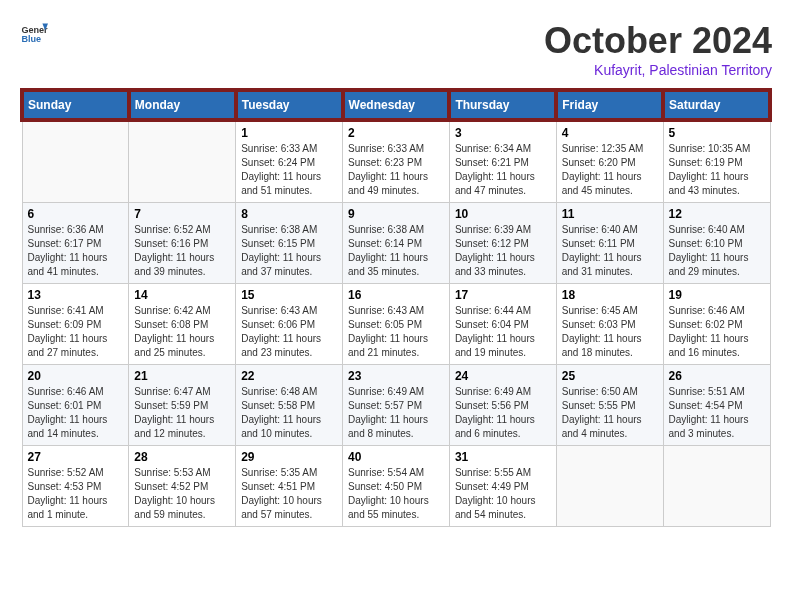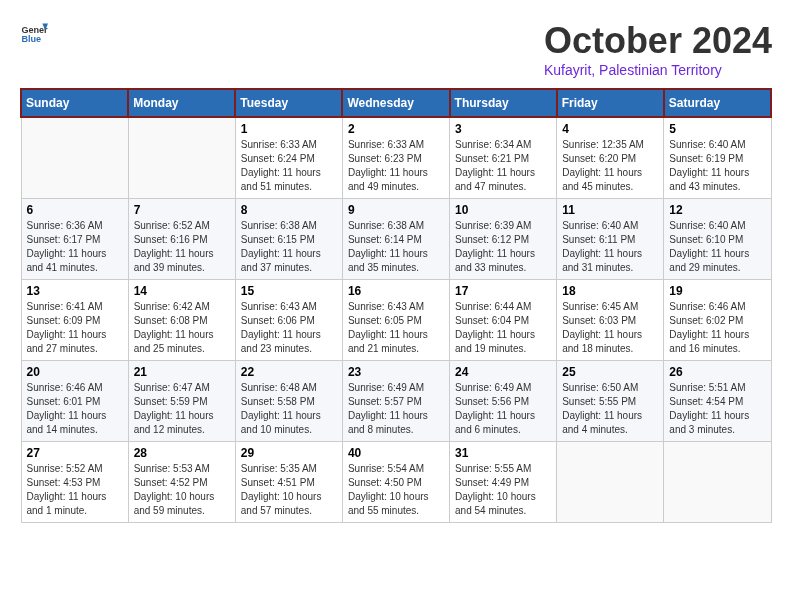--- a/index.html
+++ b/index.html
@@ -19,20 +19,21 @@
     .logo {
       display: flex;
       align-items: center;
       gap: 4px;
     }
     .logo-icon {
       width: 28px;
       height: 28px;
     }
     .title-section {
+      text-align: right;
     }
     .month-title {
       font-size: 36px;
       font-weight: bold;
       color: #333;
     }
     .location {
       font-size: 14px;
       color: #6d28d9;
     }
@@ -41,21 +42,21 @@
       border-collapse: collapse;
       font-size: 11px;
     }
     .calendar th {
       background: #2a6db5;
       color: #fff;
       padding: 6px 4px;
       text-align: left;
       font-size: 12px;
       font-weight: bold;
-      border: 2px solid #7f1d1d;
+      border: 4px solid #7f1d1d;
     }
     .calendar td {
       border: 1px solid #ccc;
       padding: 4px 5px;
       vertical-align: top;
       width: calc(100% / 7);
       min-height: 80px;
       background: #fff;
     }
     .calendar tr:nth-child(even) td {
@@ -128,21 +129,21 @@
 Daylight: 11 hours and 47 minutes.</div>
         </td>
         <td>
           <span class="day-number">4</span>
           <div class="cell-content">Sunrise: 12:35 AM
 Sunset: 6:20 PM
 Daylight: 11 hours and 45 minutes.</div>
         </td>
         <td>
           <span class="day-number">5</span>
-          <div class="cell-content">Sunrise: 6:40 AM
+          <div class="cell-content">Sunrise: 10:35 AM
 Sunset: 6:19 PM
 Daylight: 11 hours and 43 minutes.</div>
         </td>
       </tr>
       <tr>
         <td>
           <span class="day-number">6</span>
           <div class="cell-content">Sunrise: 6:36 AM
 Sunset: 6:17 PM
 Daylight: 11 hours and 41 minutes.</div>

